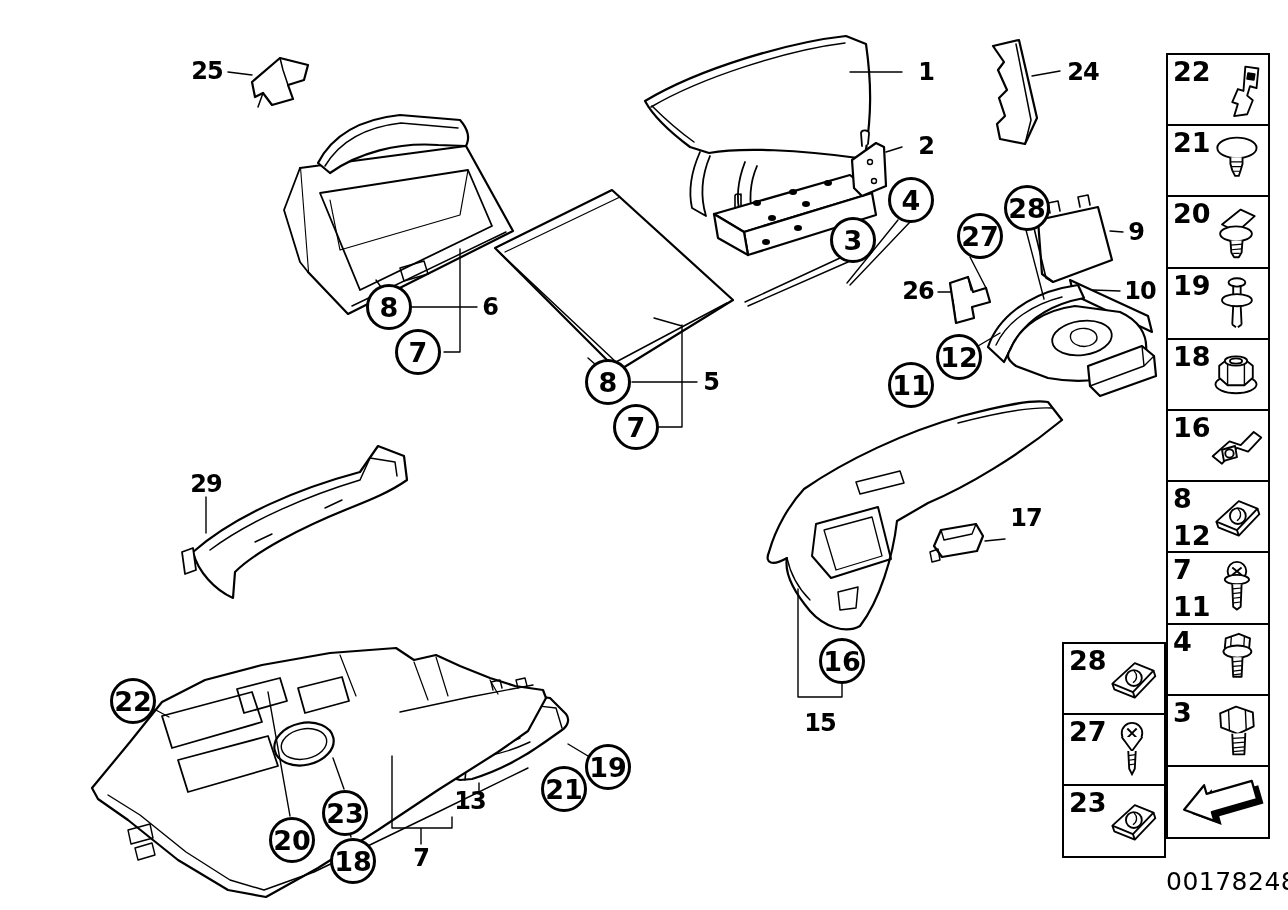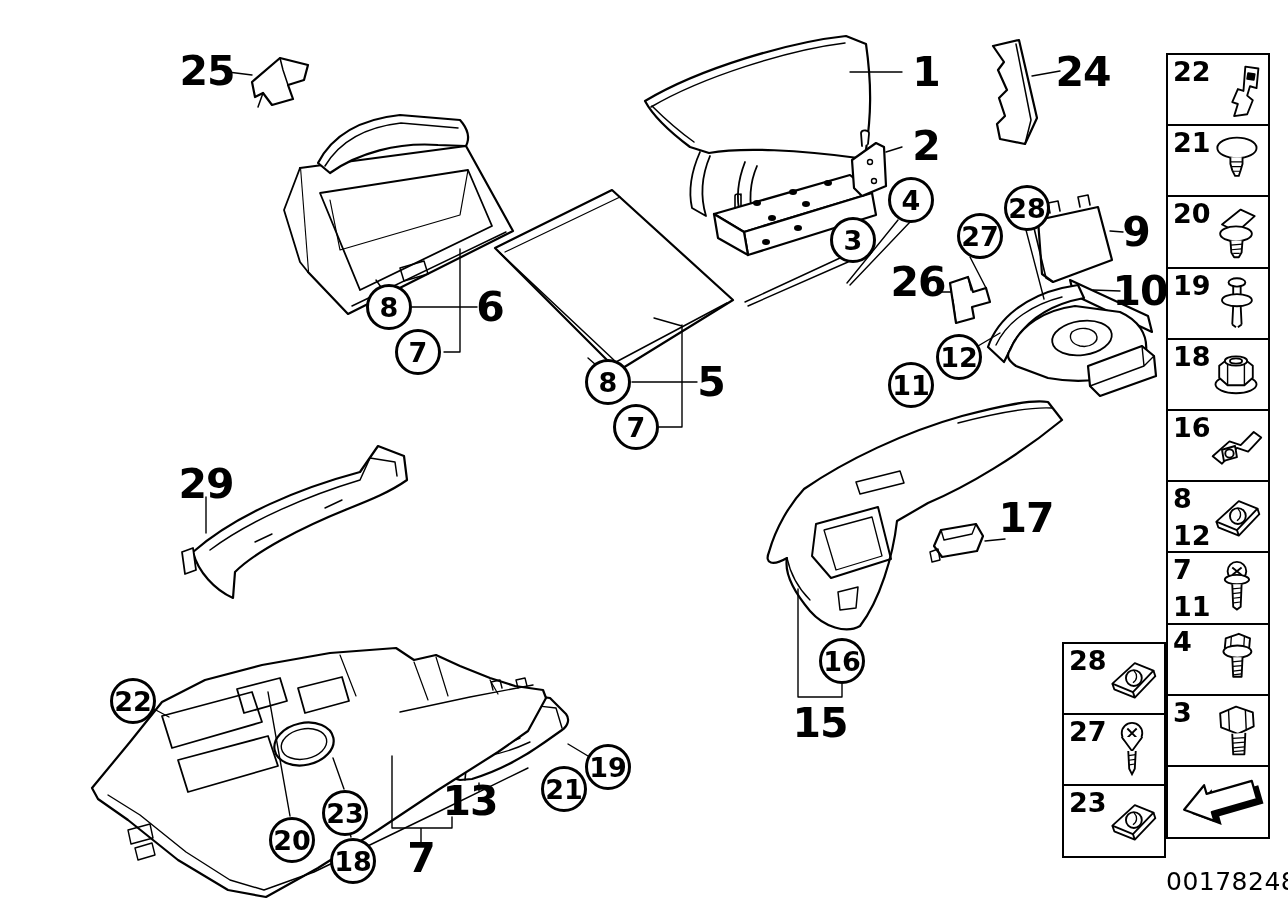--- a/index.html
+++ b/index.html
@@ -4,21 +4,21 @@
 <style>
   html,body{margin:0;padding:0;background:#fff;}
   .stage{position:relative;width:1288px;height:910px;background:#fff;overflow:hidden;
          font-family:"DejaVu Sans","Liberation Sans",sans-serif;color:#000;}
   .art{position:absolute;left:0;top:0;}
   
   .co{position:absolute;width:40px;height:40px;border:3px solid #000;border-radius:50%;
       background:#fff;display:flex;align-items:center;justify-content:center;
       font-size:27px;font-weight:bold;z-index:3;line-height:1;}
   
-  .lbl{position:absolute;transform:translate(-50%,-50%);font-size:41px;font-weight:bold;
+  .lbl{position:absolute;transform:translate(-50%,-50%);font-size:24px;font-weight:bold;
        z-index:3;letter-spacing:-1px;white-space:nowrap;}
   
   .legend{position:absolute;display:flex;flex-direction:column;z-index:4;}
   .lg-box{position:relative;width:104px;height:73.6px;border:2.4px solid #000;background:#fff;
           margin-top:-2.4px;box-sizing:border-box;}
   .lg-box:first-child{margin-top:0;}
   .lg-n{position:absolute;left:5px;top:3px;font-size:27px;font-weight:bold;line-height:1;}
   .lg-n2{top:auto;bottom:3px;}
   .lg-ic{position:absolute;right:4px;top:50%;transform:translateY(-50%);}
   .imgnum{position:absolute;left:1166px;top:867px;width:104px;text-align:center;
@@ -203,21 +203,21 @@
   <div class="co" style="left:585px;top:744px">19</div>
 
   <div class="lbl" style="left:207px;top:71px">25</div>
   <div class="lbl" style="left:926px;top:72px">1</div>
   <div class="lbl" style="left:926px;top:146px">2</div>
   <div class="lbl" style="left:1083px;top:72px">24</div>
   <div class="lbl" style="left:490px;top:307px">6</div>
   <div class="lbl" style="left:711px;top:382px">5</div>
   <div class="lbl" style="left:1136px;top:232px">9</div>
   <div class="lbl" style="left:1140px;top:291px">10</div>
-  <div class="lbl" style="left:918px;top:282px">26</div>
+  <div class="lbl" style="left:918px;top:291px">26</div>
   <div class="lbl" style="left:206px;top:484px">29</div>
   <div class="lbl" style="left:1026px;top:518px">17</div>
   <div class="lbl" style="left:820px;top:723px">15</div>
   <div class="lbl" style="left:470px;top:801px">13</div>
   <div class="lbl" style="left:421px;top:858px">7</div>
 
   <div class="legend" style="left:1166px;top:53px">
 
     <div class="lg-box">
       <span class="lg-n">22</span>

